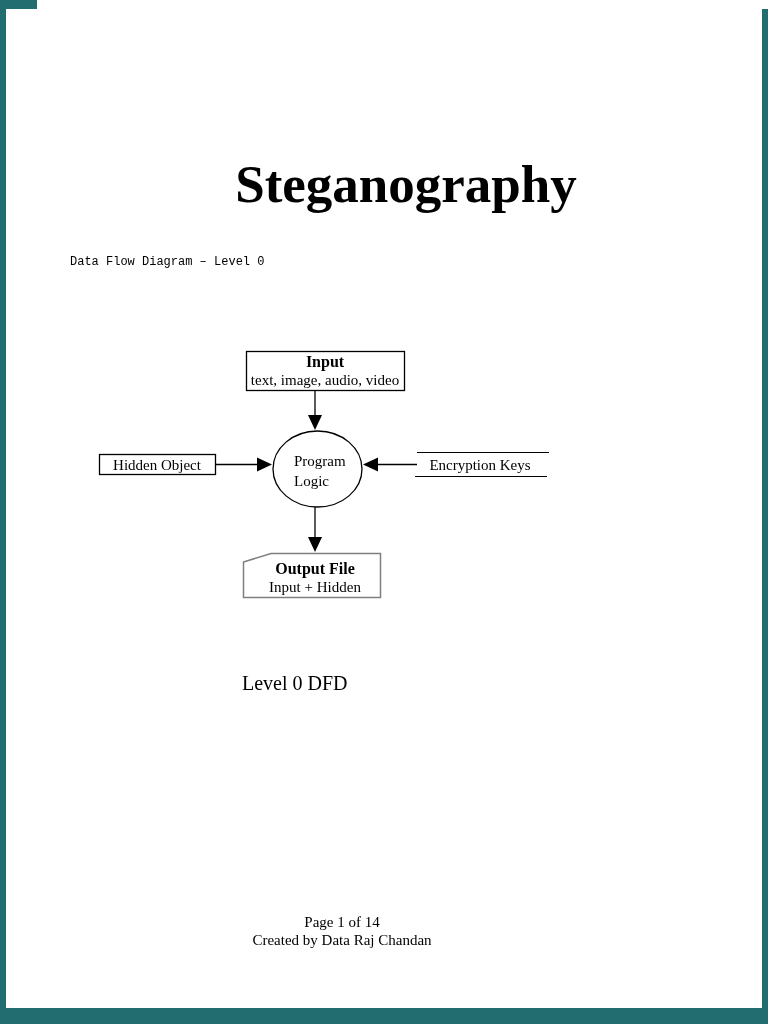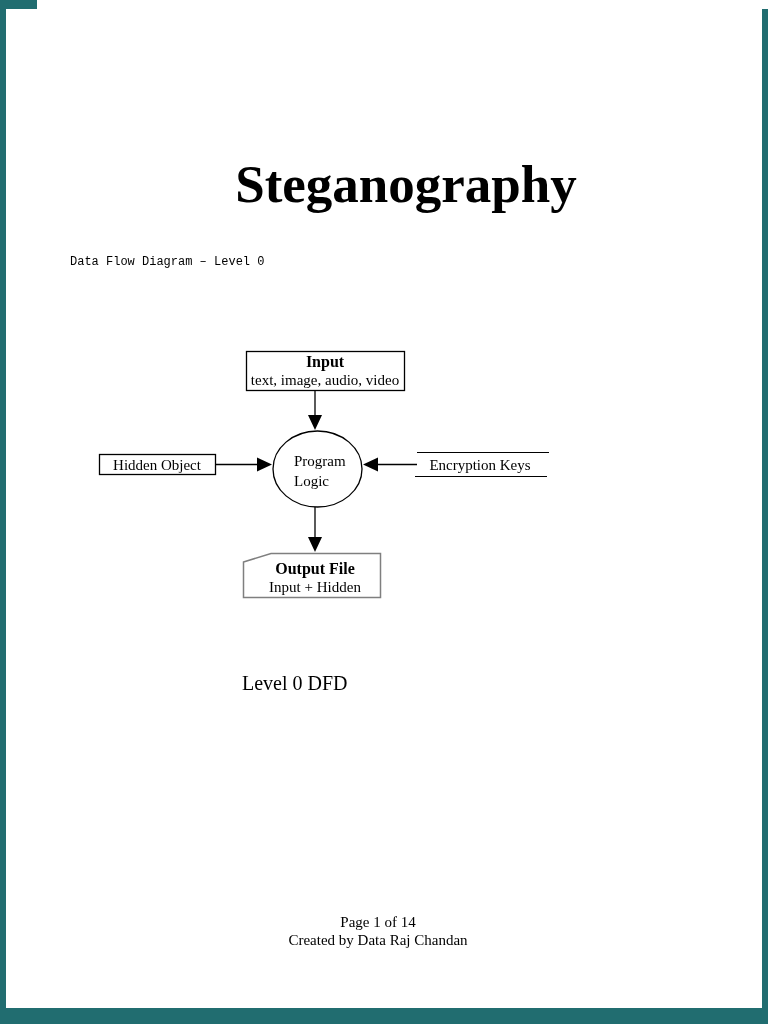--- a/index.html
+++ b/index.html
@@ -32,21 +32,21 @@
   .diagram-caption {
     position: absolute;
     left: 242px; top: 646px;
     font-size: 20px; line-height: 1; white-space: nowrap; margin-top: 27px;
   }
   .doc-footer {
     position: absolute;
     left: 342px; top: 913px;
     transform: translateX(-50%);
     text-align: center;
-    font-size: 15px; line-height: 1.22; white-space: nowrap; margin-left: 36px;
+    font-size: 15px; line-height: 1.22; white-space: nowrap;
   }
   .dfd-svg { position: absolute; left: 0; top: 340px; }
   .dfd-svg text {
     font-family: "Liberation Serif", serif;
     fill: #000000;
   }
   .t15 { font-size: 15px; }
   .t16b { font-size: 16px; font-weight: bold; }
 </style>
 </head>

